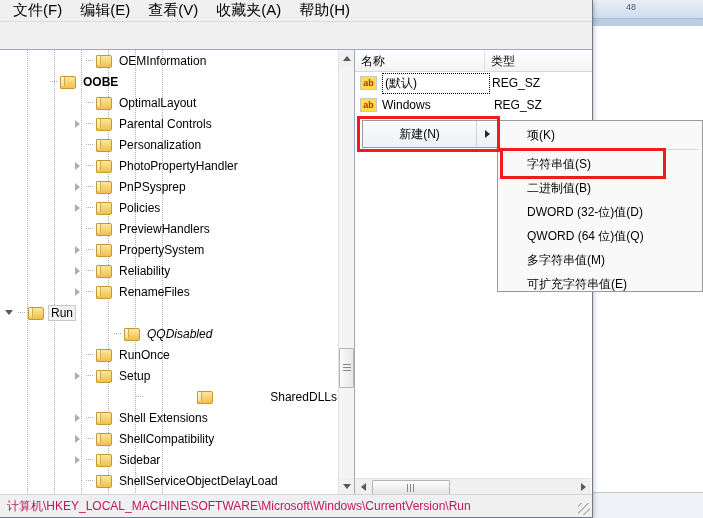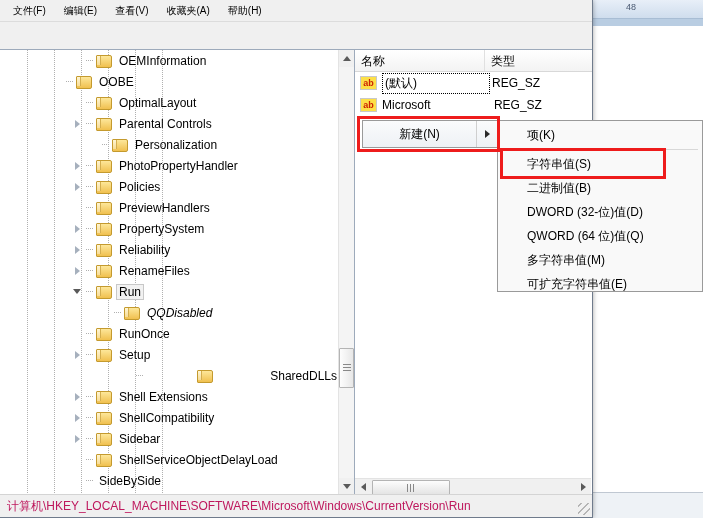--- a/index.html
+++ b/index.html
@@ -106,21 +106,21 @@
 
   
   #menu-bar {
     height: 22px;
     background: #f0f0f0;
     border-bottom: 1px solid #dcdcdc;
     display: flex; align-items: center;
     padding-left: 4px;
   }
   .menu-item {
-    font-size: 10px; color: #000;
+    font-size: 15px; color: #000;
     padding: 2px 9px;
     cursor: default;
     font-family: "Liberation Sans", sans-serif;
     white-space: nowrap;
   }
 
   
   #app-body {
     position: absolute; left: 0; top: 49px;
     width: 592px; height: 392px;
@@ -415,60 +415,68 @@
           <div class="guide" style="left: 135px;"></div>
           <div class="guide" style="left: 162px;"></div>
         </div>
       <div id="tree-list">
           <div class="tree-row" style="padding-left: 68px;">
             <span class="tw"></span>
             <span class="connector"></span>
             <span class="folder"></span>
             <span class="tree-label">OEMInformation</span>
           </div>
-          <div class="tree-row" style="padding-left: 48px;">
+          <div class="tree-row" style="padding-left: 32px; font-weight: bold;">
             <span class="tw"></span>
             <span class="connector"></span>
             <span class="folder"></span>
             <span class="tree-label">OOBE</span>
           </div>
           <div class="tree-row" style="padding-left: 68px;">
             <span class="tw"></span>
             <span class="connector"></span>
             <span class="folder"></span>
             <span class="tree-label">OptimalLayout</span>
           </div>
           <div class="tree-row" style="padding-left: 68px;">
             <span class="tw">
               <span class="arrow"></span>
             </span>
             <span class="connector"></span>
             <span class="folder"></span>
             <span class="tree-label">Parental Controls</span>
           </div>
-          <div class="tree-row" style="padding-left: 68px; margin-left: 16px;">
+          <div class="tree-row" style="padding-left: 68px;">
             <span class="tw"></span>
             <span class="connector"></span>
             <span class="folder"></span>
             <span class="tree-label">Personalization</span>
           </div>
           <div class="tree-row" style="padding-left: 68px;">
             <span class="tw">
               <span class="arrow"></span>
             </span>
             <span class="connector"></span>
             <span class="folder"></span>
             <span class="tree-label">PhotoPropertyHandler</span>
           </div>
           <div class="tree-row" style="padding-left: 68px;">
             <span class="tw">
               <span class="arrow"></span>
             </span>
             <span class="connector"></span>
             <span class="folder"></span>
+            <span class="tree-label">PnPSysprep</span>
+          </div>
+          <div class="tree-row" style="padding-left: 68px;">
+            <span class="tw">
+              <span class="arrow"></span>
+            </span>
+            <span class="connector"></span>
+            <span class="folder"></span>
             <span class="tree-label">Policies</span>
           </div>
           <div class="tree-row" style="padding-left: 68px;">
             <span class="tw"></span>
             <span class="connector"></span>
             <span class="folder"></span>
             <span class="tree-label">PreviewHandlers</span>
           </div>
           <div class="tree-row" style="padding-left: 68px;">
             <span class="tw">
@@ -487,21 +495,21 @@
             <span class="tree-label">Reliability</span>
           </div>
           <div class="tree-row" style="padding-left: 68px;">
             <span class="tw">
               <span class="arrow"></span>
             </span>
             <span class="connector"></span>
             <span class="folder"></span>
             <span class="tree-label">RenameFiles</span>
           </div>
-          <div class="tree-row selected" style="padding-left: 68px;">
+          <div class="tree-row selected" style="">
             <span class="tw">
               <span class="arrow open"></span>
             </span>
             <span class="connector"></span>
             <span class="folder"></span>
             <span class="tree-label">Run</span>
           </div>
           <div class="tree-row" style="padding-left: 96px; font-style: italic;">
             <span class="tw"></span>
             <span class="connector"></span>
@@ -584,21 +592,21 @@
         <div class="col-head" id="col-type">类型</div>
       </div>
       <div id="list-rows">
           <div class="list-row">
             <span class="ab-icon">ab</span>
             <span class="cell-name focus-rect">(默认)</span>
             <span class="cell-type">REG_SZ</span>
           </div>
           <div class="list-row">
             <span class="ab-icon">ab</span>
-            <span class="cell-name">Microsoft</span>
+            <span class="cell-name">Windows</span>
             <span class="cell-type">REG_SZ</span>
           </div>
         </div>
 
       <div id="list-hscroll">
         <div class="sb-arrow">
           <span class="left"></span>
         </div>
         <div style="flex:1"></div>
         <div class="sb-arrow">

